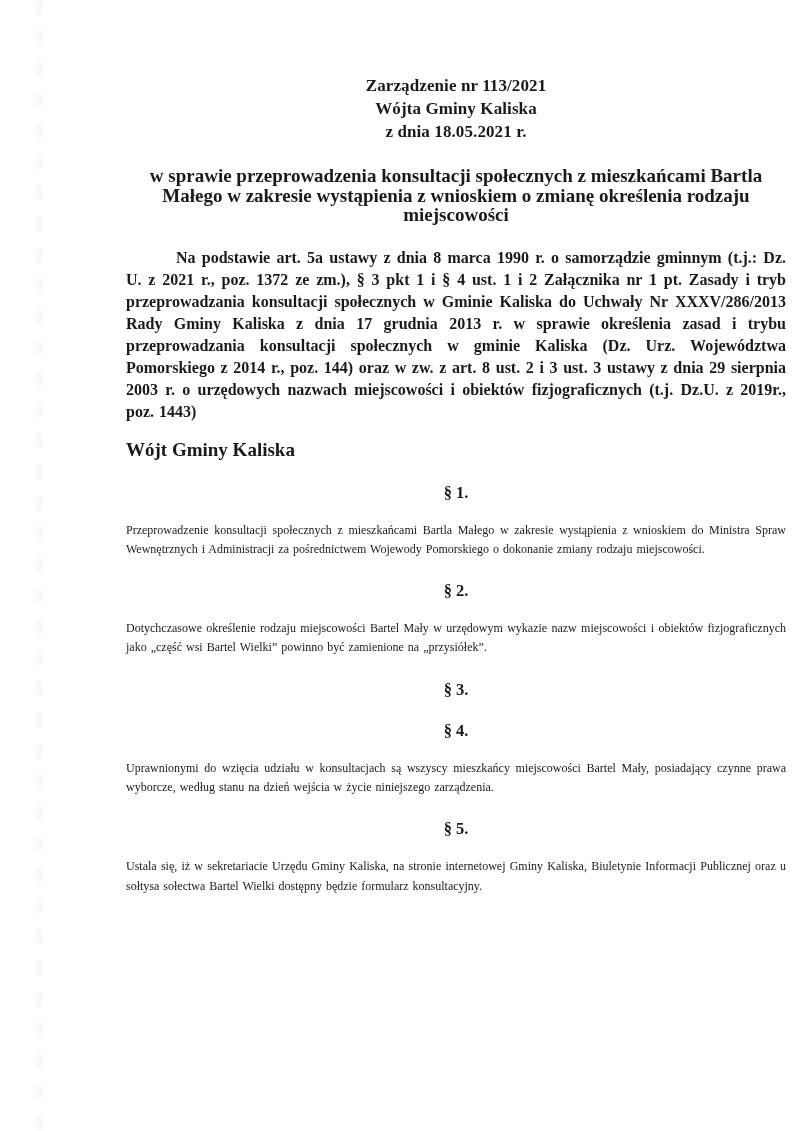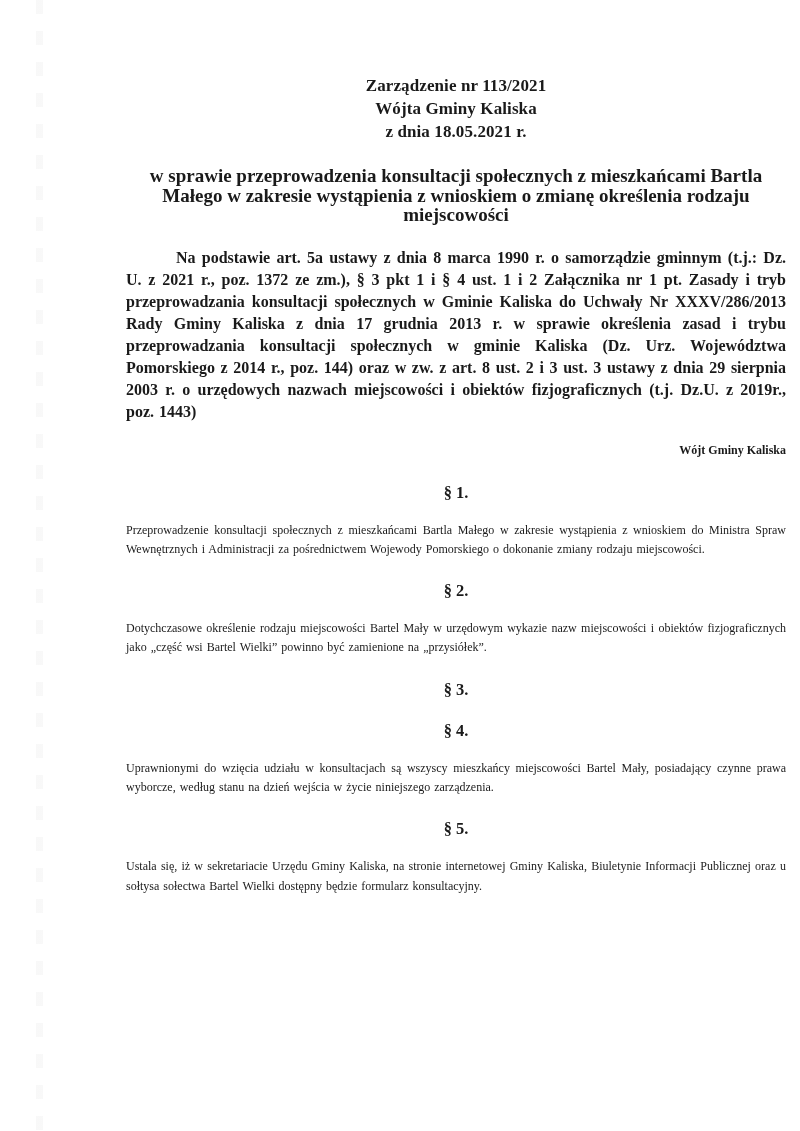--- a/index.html
+++ b/index.html
@@ -44,23 +44,23 @@
   .preamble {
     text-align: justify;
     font-size: 16px;
     line-height: 22px;
     margin-top: 22px;
     text-indent: 50px;
     word-spacing: 1px;
     font-weight: bold;
   }
   .authority-block {
-    text-align: right;
+    text-align: left;
     font-weight: bold;
-    font-size: 12px;
+    font-size: 19px;
     line-height: 22px;
     margin-top: 13px;
   }
   .section-heading {
     text-align: center;
     font-weight: bold;
     font-size: 16.5px;
     line-height: 19px;
     margin-top: 22px;
     margin-bottom: 19px;

